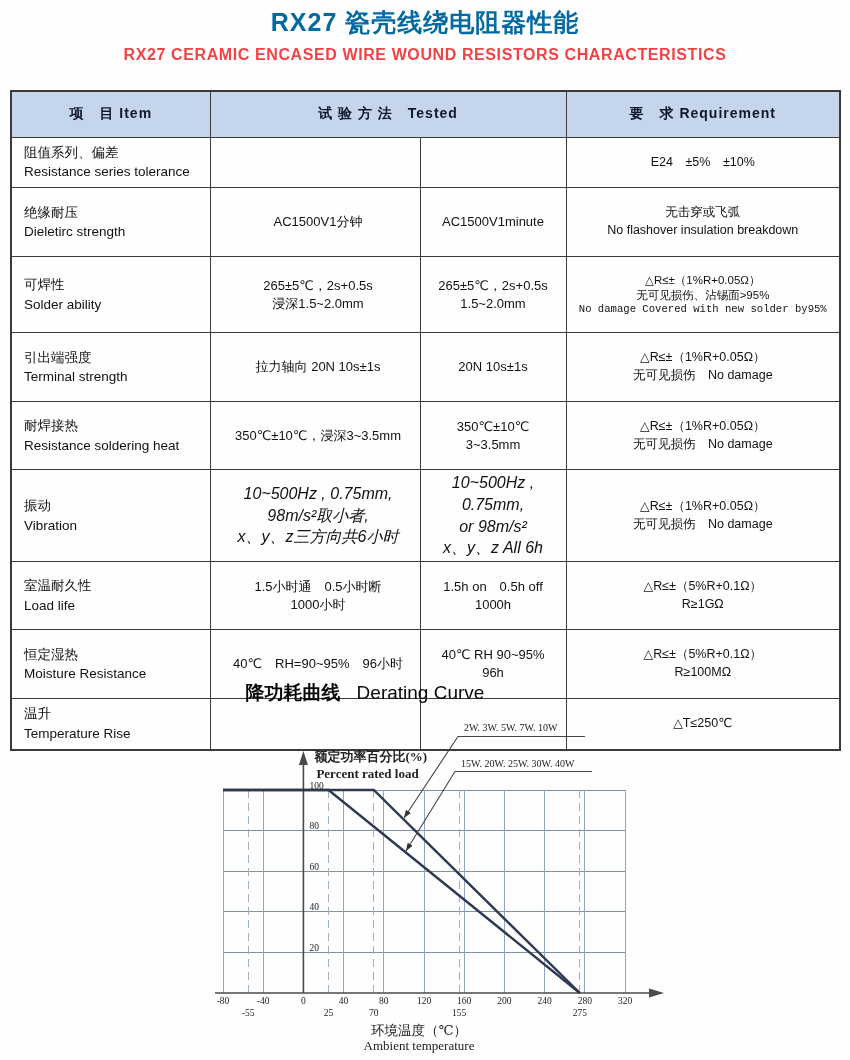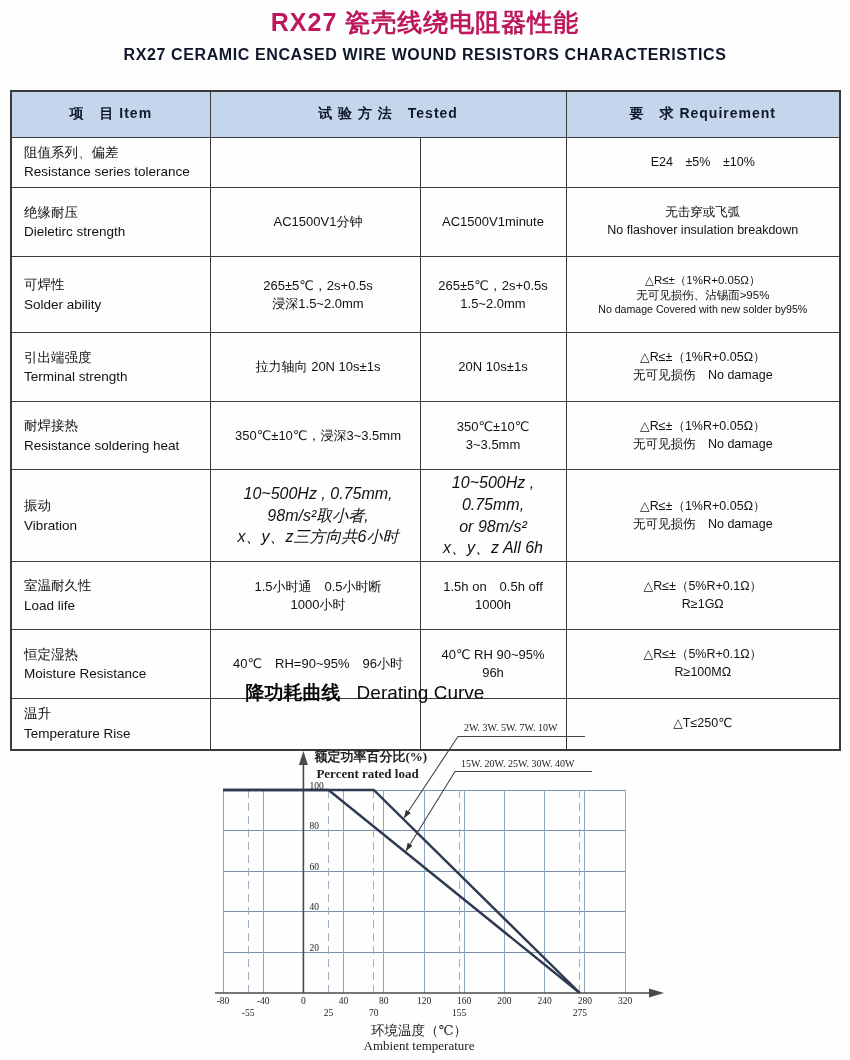--- a/index.html
+++ b/index.html
@@ -7,25 +7,25 @@
     position:relative;
     width:850px;height:1060px;
     background:#fefefe;
     font-family:"Liberation Sans","DejaVu Sans",sans-serif;
     color:#111;
     overflow:hidden;
   }
   .doc-header{position:absolute;top:0;left:0;width:850px;text-align:center;}
   .doc-title{
     margin:6px 0 0 0;
-    font-size:25px;font-weight:bold;letter-spacing:1px;color:#be185d;
+    font-size:25px;font-weight:bold;letter-spacing:1px;color:#0369a1;
   }
   .doc-subtitle{
     margin:7px 0 0 0;
-    font-size:16px;font-weight:bold;letter-spacing:0.6px;color:#0f172a;
+    font-size:16px;font-weight:bold;letter-spacing:0.6px;color:#ef4444;
   }
   table.chars{
     position:absolute;left:10px;top:90px;
     width:831px;
     border-collapse:collapse;table-layout:fixed;
     border:2px solid #3a3a3a;
   }
   table.chars th, table.chars td{
     border:1px solid #3a3a3a;
     vertical-align:middle;
@@ -37,21 +37,21 @@
     background:#c5d6ec;
     font-size:14px;font-weight:bold;color:#0f172a;
     text-align:center;letter-spacing:1px;
   }
   td.td-item{padding:2px 4px 2px 12px;text-align:left;font-size:13.5px;line-height:1.42;}
   td.td-mcn{padding:2px 2px 2px 8px;text-align:center;font-size:13px;line-height:1.38;}
   td.td-men{padding:2px 2px;text-align:center;font-size:13px;line-height:1.38;}
   td.td-req{padding:16px 2px;text-align:center;font-size:12.5px;line-height:1.42;}
   td.m-small{font-size:16px;line-height:1.35;font-style:italic;}
   td.req-small div{font-size:11.5px;line-height:1.3;}
-  td.req-small div:last-child{font-size:10.6px;}
+  td.req-small div:last-child{font-size:10.6px;font-family:Liberation Mono, monospace;}
   .chart-title{
     position:absolute;top:680px;left:0;width:730px;
     text-align:center;font-size:19px;color:#0a0a0a;
   }
   .ct-cn{font-weight:bold;margin-right:16px;}
   .ct-en{font-weight:normal;}
   #derating-svg{position:absolute;left:0;top:656px;width:850px;height:404px;}
 </style>
 </head>
 <body>

